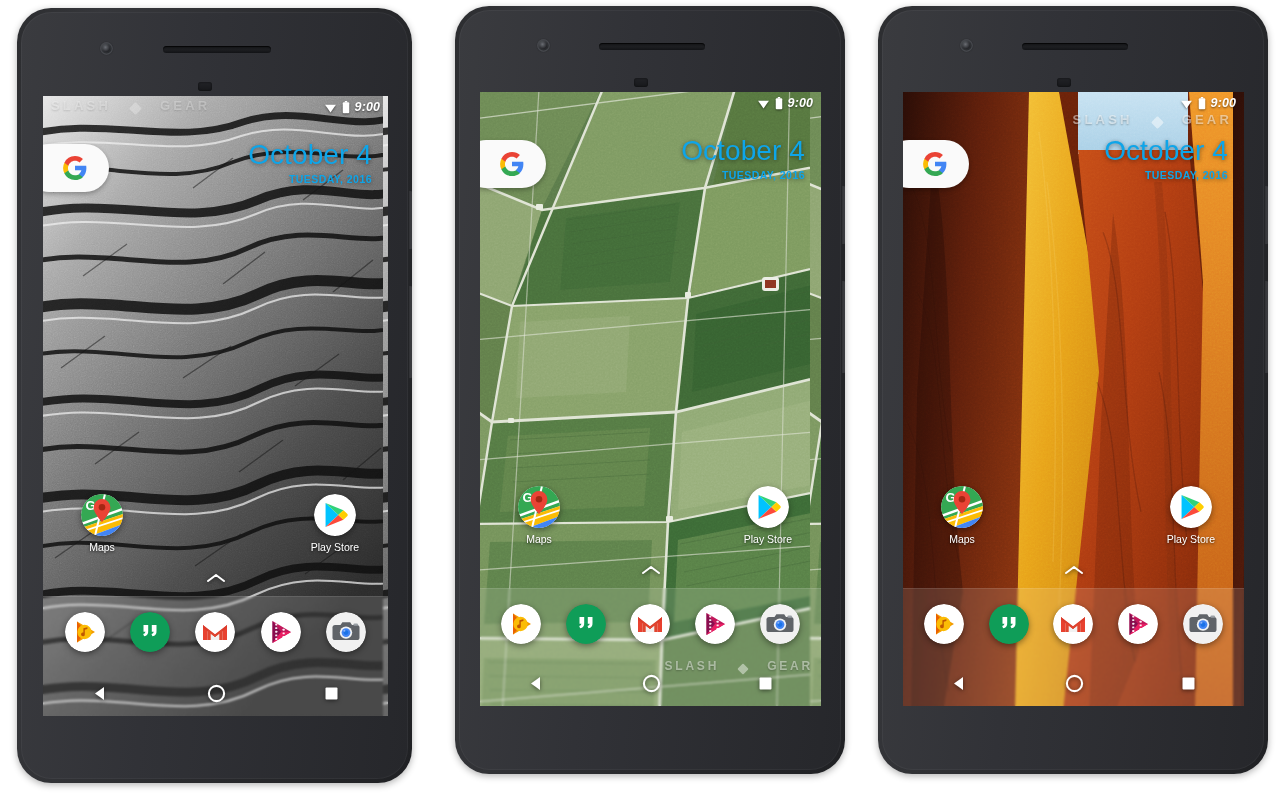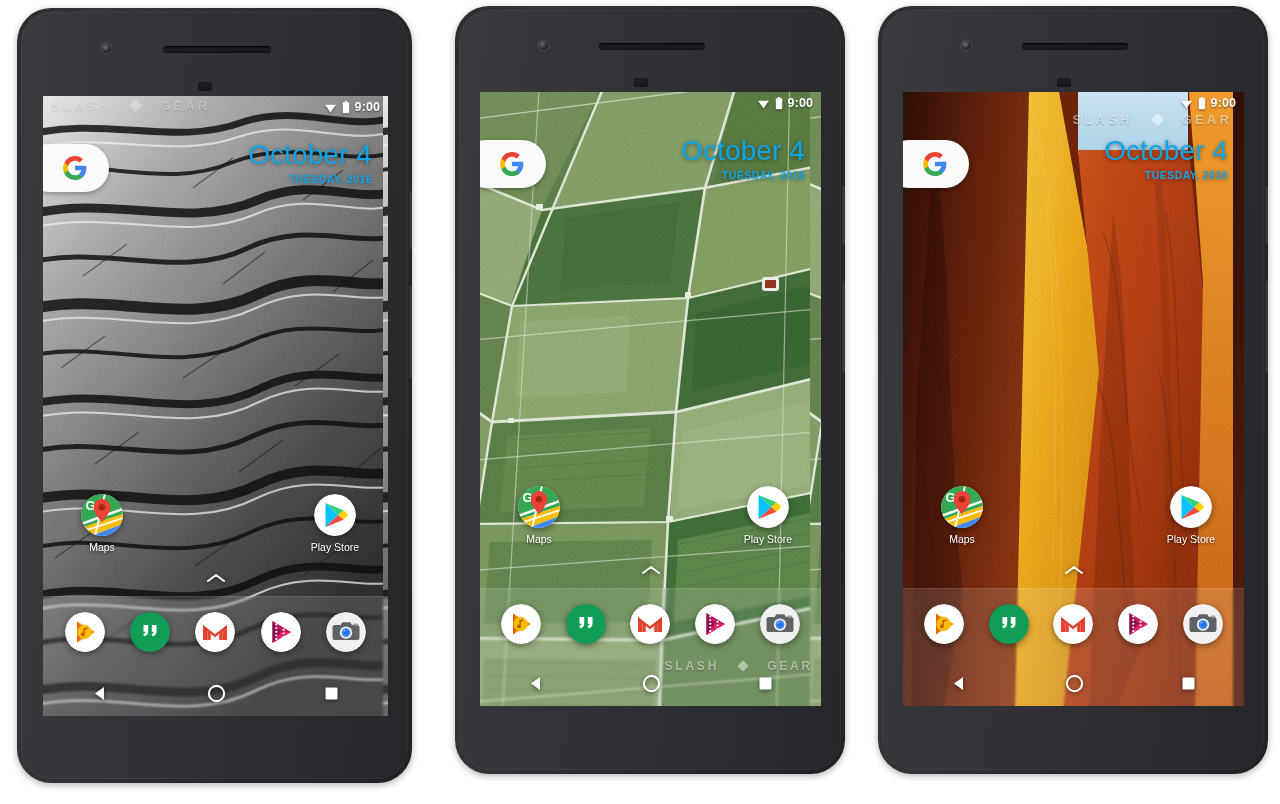--- a/index.html
+++ b/index.html
@@ -79,28 +79,29 @@
     display: flex; align-items: center; justify-content: flex-end;
     gap: 5px;
     padding: 0 8px 0 0;
     color: #fff;
     z-index: 6;
   }
   .sb-clock {
     font-size: 12.5px; font-weight: 700; letter-spacing: .1px;
     text-shadow: 0 1px 2px rgba(0,0,0,.55);
     line-height: 1;
+    font-style: italic;
   }
   .ico-wifi { width: 13px; height: 11px; display:block; filter: drop-shadow(0 1px 1px rgba(0,0,0,.5)); }
   .ico-batt { width: 8px; height: 13px; display:block; filter: drop-shadow(0 1px 1px rgba(0,0,0,.5)); }
 
   
   .wm {
     position: absolute;
-    display: flex; align-items: center; justify-content: center;
+    display: flex; align-items: flex-end; justify-content: center;
     gap: 19px;
     font-size: 13px; font-weight: 700; letter-spacing: 3.2px;
     color: rgba(255,255,255,.62);
     text-shadow: 0 1px 2px rgba(0,0,0,.35);
     white-space: nowrap;
     z-index: 5;
     pointer-events: none;
   }
   .wm-diamond {
     width: 9px; height: 9px;

